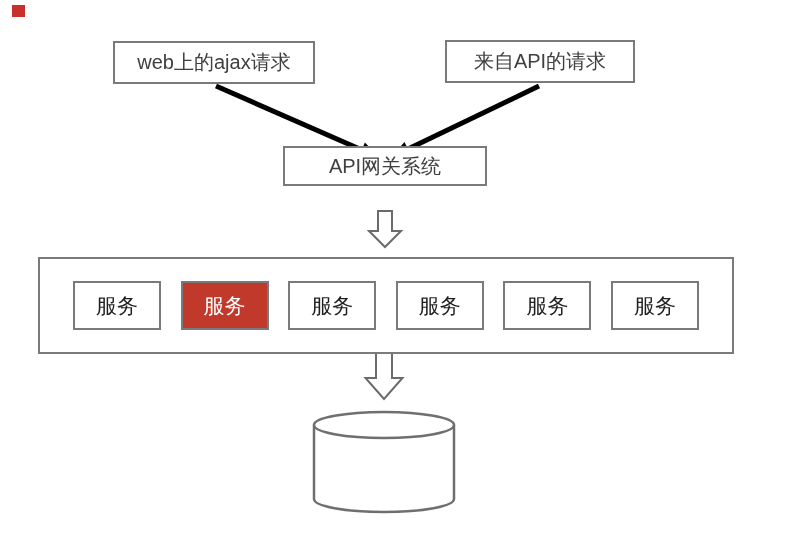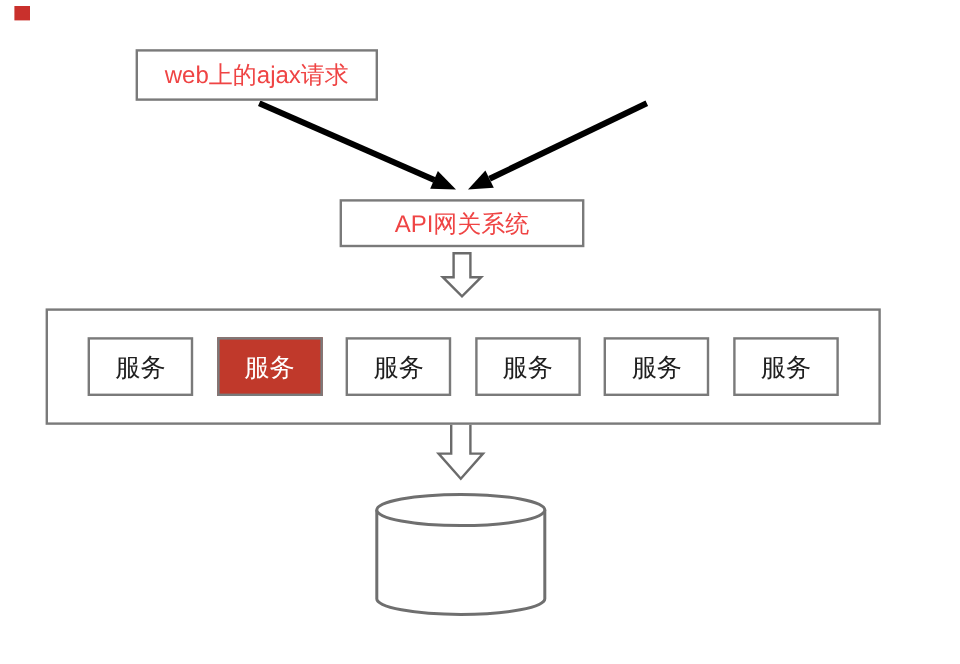--- a/index.html
+++ b/index.html
@@ -36,25 +36,25 @@
   }
   .box {
     position: absolute;
     box-sizing: border-box;
     border: 2px solid #7a7a7a;
     background: #ffffff;
     display: flex;
     align-items: center;
     justify-content: center;
     font-size: 20px;
-    color: #ef4444;
+    color: #404040;
   }
   #src-left  { left: 113px; top: 41px; width: 202px; height: 43px; }
   #src-right { left: 445px; top: 40px; width: 190px; height: 43px; }
-  #gateway   { left: 283px; top: 166px; width: 204px; height: 40px; }
+  #gateway   { left: 283px; top: 146px; width: 204px; height: 40px; }
   .services {
     position: absolute;
     left: 38px;
     top: 257px;
     width: 696px;
     height: 97px;
     box-sizing: border-box;
     border: 2px solid #7a7a7a;
     background: #ffffff;
     display: flex;
@@ -104,20 +104,23 @@
 
     <g>
       <path d="M 314 425 L 314 499 A 70 13 0 0 0 454 499 L 454 425" fill="#ffffff" stroke="#6f6f6f" stroke-width="2.5"></path>
       <ellipse cx="384" cy="425" rx="70" ry="13" fill="#ffffff" stroke="#6f6f6f" stroke-width="2.5"></ellipse>
     </g>
   </svg>
 
   <div class="box" id="src-left">
     <span>web上的ajax请求</span>
   </div>
+  <div class="box" id="src-right">
+    <span>来自API的请求</span>
+  </div>
 
   <div class="box" id="gateway">
     <span>API网关系统</span>
   </div>
 
   <div class="services">
     <div class="service">
       <span>服务</span>
     </div>
     <div class="service highlighted">

